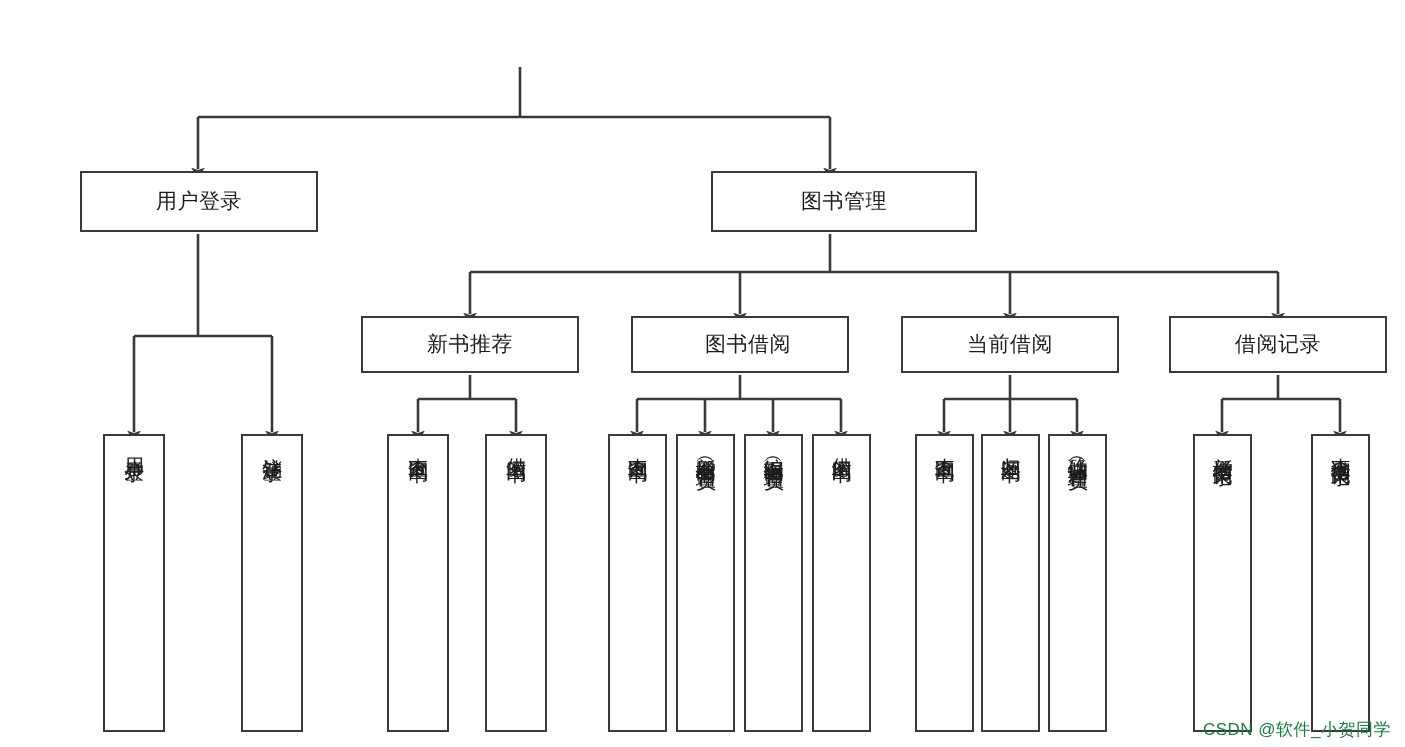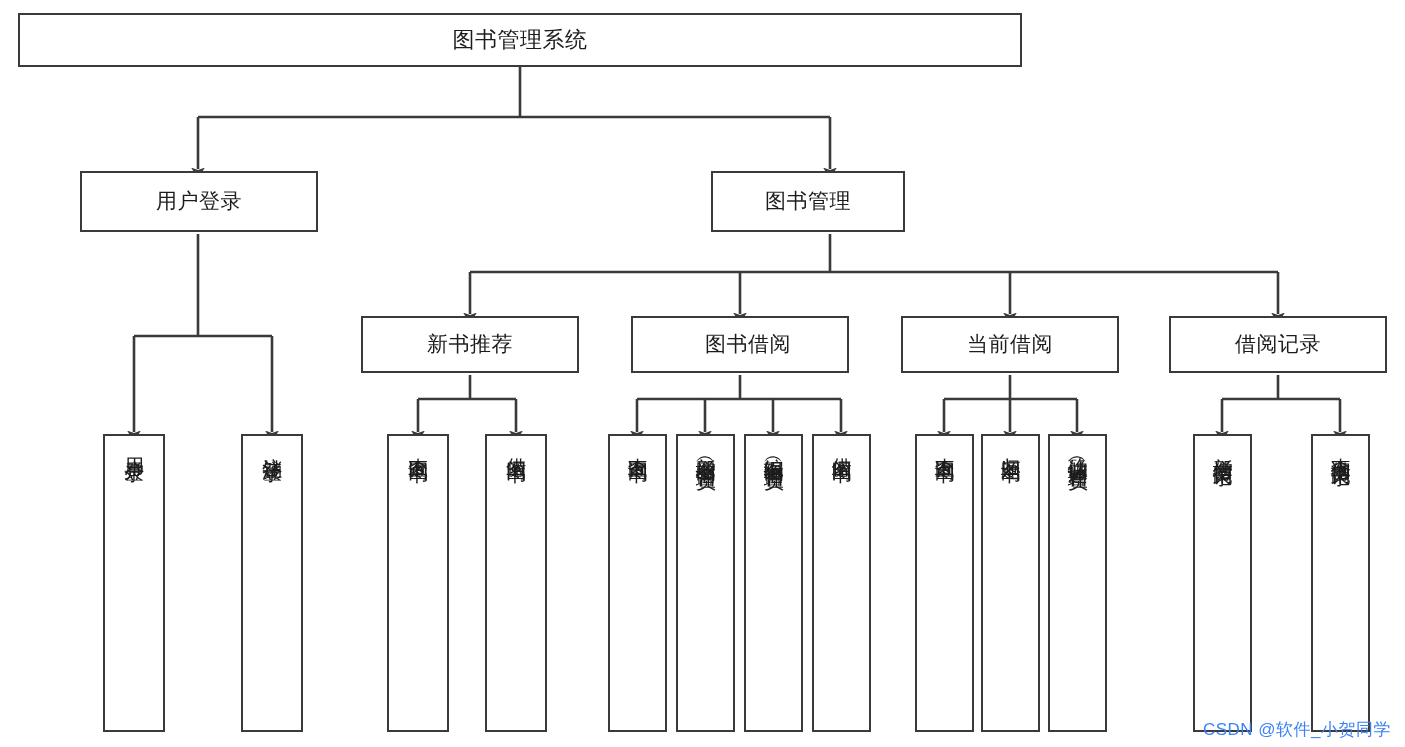--- a/index.html
+++ b/index.html
@@ -58,21 +58,21 @@
     line-height:1.28;
     letter-spacing:2px;
     white-space:nowrap;
     max-height:280px;
   }
   #watermark{
     position:absolute;
     right:14px;
     bottom:6px;
     font-size:17px;
-    color:#3b82f6;
+    color:#15803d;
     letter-spacing:0.5px;
     z-index:5;
     white-space:nowrap;
   }
 </style>
 </head>
 <body>
 
 <div id="canvas">
 
@@ -121,28 +121,25 @@
       <path d="M1010,399 L1010,432" marker-end="url(#ah)"></path>
       <path d="M1077,399 L1077,432" marker-end="url(#ah)"></path>
 
       <path d="M1278,375 L1278,399"></path>
       <path d="M1222,399 L1340,399"></path>
       <path d="M1222,399 L1222,432" marker-end="url(#ah)"></path>
       <path d="M1340,399 L1340,432" marker-end="url(#ah)"></path>
     </g>
   </svg>
 
-  <div class="node h root" style="left:18px;top:13px;width:1004px;height:54px;">
-    <span class="label">图书管理系统</span>
-  </div>
 
   <div class="node h" style="left:80px;top:171px;width:238px;height:61px;">
     <span class="label">用户登录</span>
   </div>
-  <div class="node h" style="left:711px;top:171px;width:194px;height:61px;">
+  <div class="node h" style="left:711px;top:171px;width:266px;height:61px;">
     <span class="label">图书管理</span>
   </div>
 
   <div class="node h" style="left:361px;top:316px;width:218px;height:57px;align-items:center;">
     <span class="label">新书推荐</span>
   </div>
   <div class="node h" style="left:631px;top:316px;width:218px;height:57px;padding-left:16px;">
     <span class="label">图书借阅</span>
   </div>
   <div class="node h" style="left:1169px;top:316px;width:218px;height:57px;">

